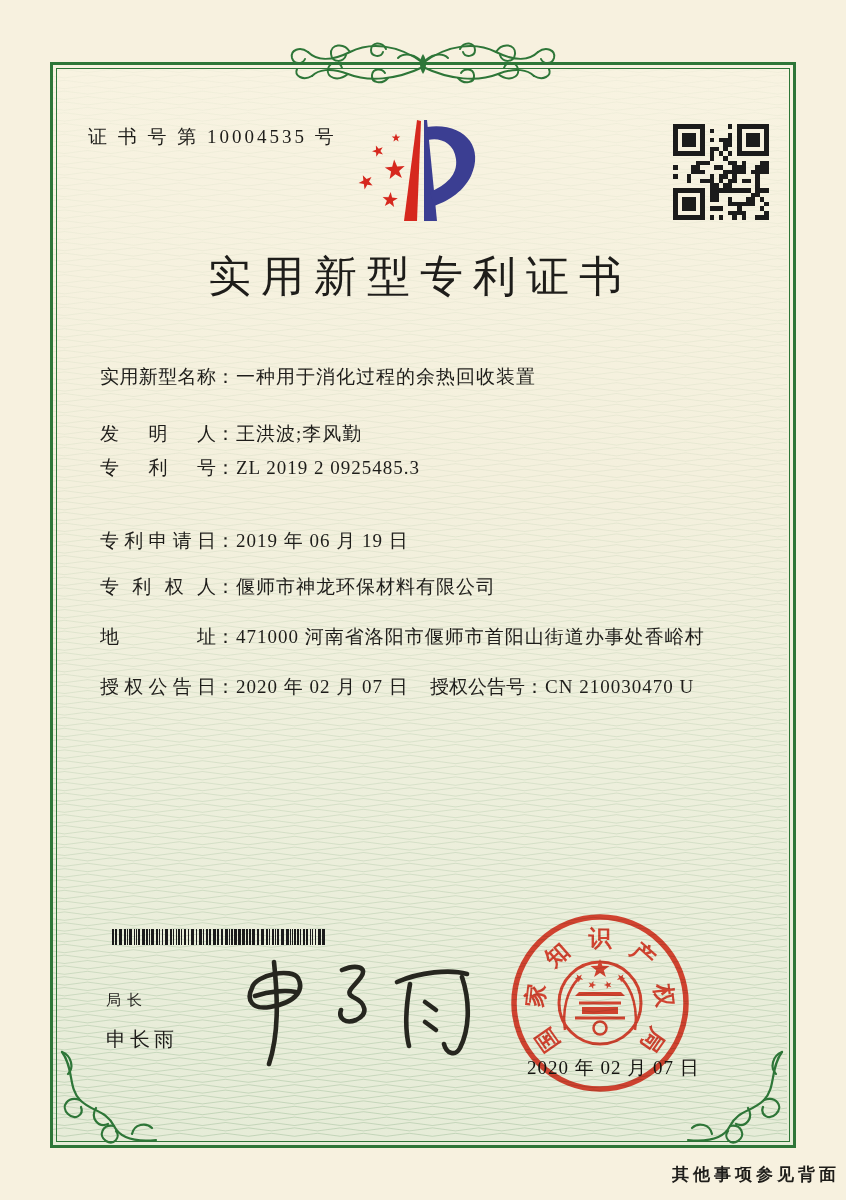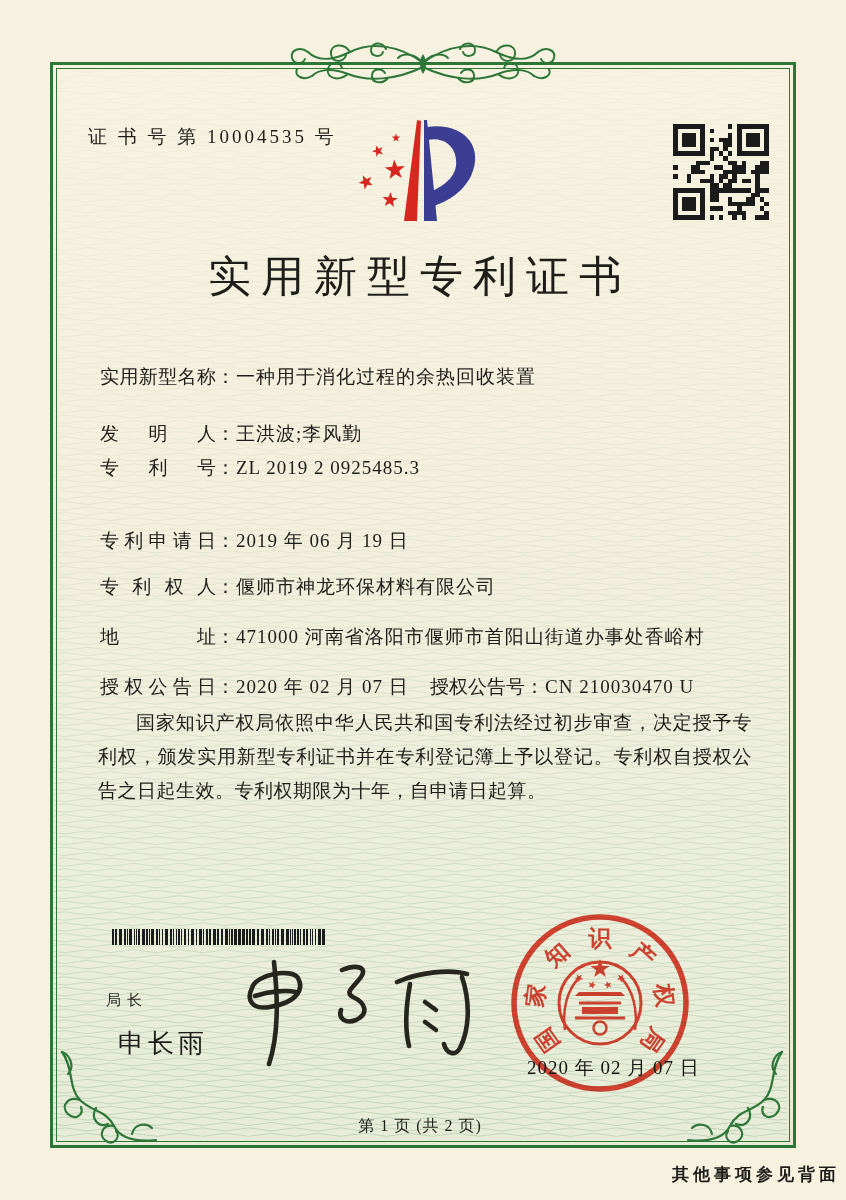--- a/index.html
+++ b/index.html
@@ -36,21 +36,21 @@
   .flabel{display:inline-block;width:116px;text-align:justify;text-align-last:justify;vertical-align:top;}
   .fcolon{display:inline-block;width:20px;}
   .fvalue{letter-spacing:1px;}
   .grant-no{position:absolute;left:330px;top:0;white-space:nowrap;}
 
   .paras{left:98px;top:706px;width:654px;font-size:19px;line-height:34px;text-align:justify;}
   .paras p{margin:0;text-indent:2em;letter-spacing:0.5px;}
 
   #barcode{left:112px;top:929px;}
   .director-title{left:106px;top:991px;font-size:15px;letter-spacing:6px;}
-  .director-name{left:106px;top:1026px;font-size:26px;letter-spacing:4px;margin-left:12px;}
+  .director-name{left:106px;top:1026px;font-size:20px;letter-spacing:4px;}
   #signature{left:222px;top:946px;}
 
   #seal{left:505px;top:908px;mix-blend-mode:multiply;opacity:.92;}
   .seal-date{left:527px;top:1055px;font-size:19px;letter-spacing:1px;color:#151511;}
 
   .page-num{left:0;right:0;top:1116px;text-align:center;font-size:16px;letter-spacing:1px;}
   .back-note{left:0;right:0;top:1163px;text-align:right;font-size:17px;font-weight:600;letter-spacing:4px;}
 
   #top-ornament{left:258px;top:36px;}
   #corner-bl{left:52px;top:1050px;}
@@ -470,21 +470,20 @@
     <span class="flabel">地址</span><span class="fcolon">：</span><span class="fvalue">471000 河南省洛阳市偃师市首阳山街道办事处香峪村</span>
   </div>
   <div class="abs field-row" style="top:674px">
     <span class="flabel">授权公告日</span><span class="fcolon">：</span><span class="fvalue">2020 年 02 月 07 日</span>
     <span class="grant-no">
       <span>授权公告号</span><span class="fcolon">：</span><span class="fvalue">CN 210030470 U</span>
     </span>
   </div>
 
   <div class="abs paras">
-    <p>国家知识产权局依照中华人民共和国专利法经过初步审查，决定授予专利权，颁发实用新型专利证书并在专利登记簿上予以登记。专利权自授权公告之日起生效。专利权期限为十年，自申请日起算。</p>
   </div>
 
   <svg id="barcode" class="abs" width="216" height="16" viewBox="0 0 216 16">
       <rect x="0" y="0" width="2" height="16" fill="#1b1b1b"></rect>
       <rect x="3" y="0" width="2" height="16" fill="#1b1b1b"></rect>
       <rect x="7" y="0" width="3" height="16" fill="#1b1b1b"></rect>
       <rect x="12" y="0" width="2" height="16" fill="#1b1b1b"></rect>
       <rect x="15" y="0" width="1" height="16" fill="#1b1b1b"></rect>
       <rect x="17" y="0" width="3" height="16" fill="#1b1b1b"></rect>
       <rect x="22" y="0" width="1" height="16" fill="#1b1b1b"></rect>
@@ -587,16 +586,15 @@
         <text x="95" y="38" text-anchor="middle" font-size="23" font-weight="bold" fill="#e23726" font-family="&quot;Liberation Serif&quot;,&quot;DejaVu Serif&quot;,serif" transform="rotate(-83.3 95 95)">家</text>
         <text x="95" y="38" text-anchor="middle" font-size="23" font-weight="bold" fill="#e23726" font-family="&quot;Liberation Serif&quot;,&quot;DejaVu Serif&quot;,serif" transform="rotate(-41.7 95 95)">知</text>
         <text x="95" y="38" text-anchor="middle" font-size="23" font-weight="bold" fill="#e23726" font-family="&quot;Liberation Serif&quot;,&quot;DejaVu Serif&quot;,serif" transform="rotate(0.0 95 95)">识</text>
         <text x="95" y="38" text-anchor="middle" font-size="23" font-weight="bold" fill="#e23726" font-family="&quot;Liberation Serif&quot;,&quot;DejaVu Serif&quot;,serif" transform="rotate(41.7 95 95)">产</text>
         <text x="95" y="38" text-anchor="middle" font-size="23" font-weight="bold" fill="#e23726" font-family="&quot;Liberation Serif&quot;,&quot;DejaVu Serif&quot;,serif" transform="rotate(83.3 95 95)">权</text>
         <text x="95" y="38" text-anchor="middle" font-size="23" font-weight="bold" fill="#e23726" font-family="&quot;Liberation Serif&quot;,&quot;DejaVu Serif&quot;,serif" transform="rotate(125.0 95 95)">局</text>
       </g>
   </svg>
   <div class="abs seal-date">2020 年 02 月 07 日</div>
 
-  <div class="abs page-num">第 1 页 (共 2 页)</div>
   <div class="abs back-note">其他事项参见背面</div>
 
 </div>
 
 </body></html>

